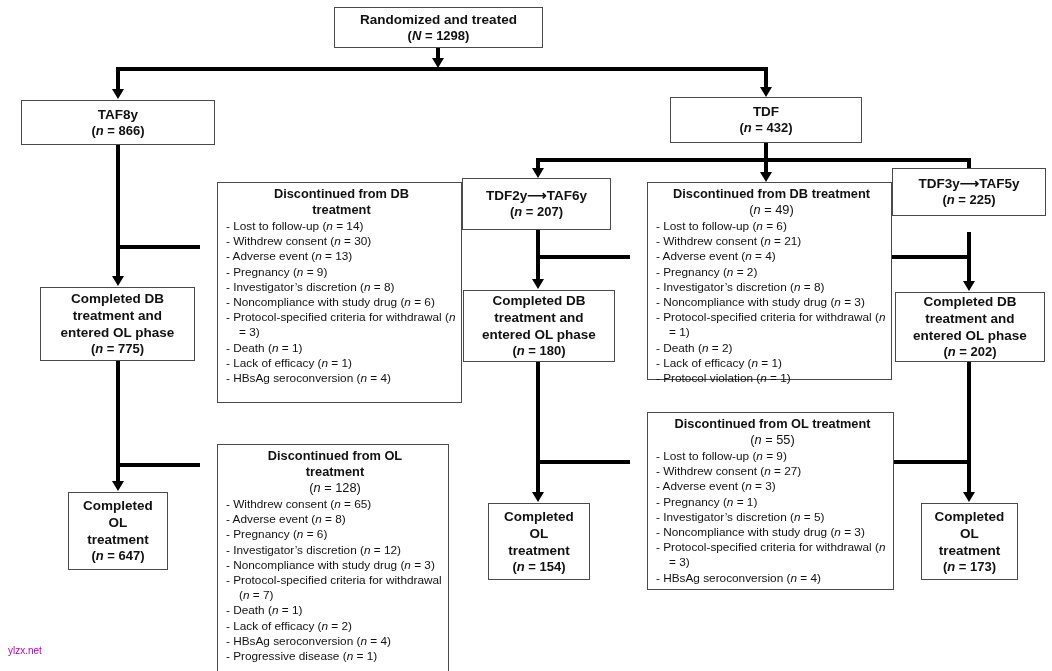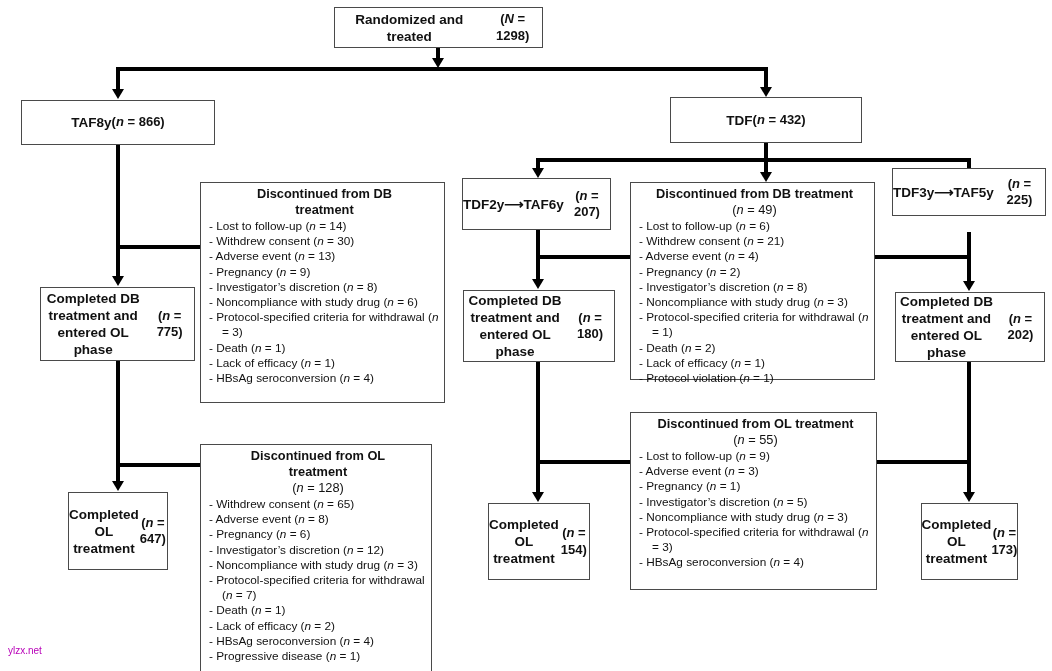--- a/index.html
+++ b/index.html
@@ -8,27 +8,27 @@
     font-family:"Liberation Sans", sans-serif; color:#111; overflow:hidden;
   }
   
   .vl { position:absolute; width:4px; background:#000; }
   .hl { position:absolute; height:4px; background:#000; }
   .arr { position:absolute; width:0; height:0;
          border-left:6px solid transparent; border-right:6px solid transparent;
          border-top:10px solid #000; }
   
   .node { position:absolute; border:1.5px solid #4a4a4a; background:#fff;
-          display:flex; flex-direction:row; align-items:center; justify-content:center;
+          display:flex; flex-direction:column; align-items:center; justify-content:center;
           text-align:center; box-sizing:border-box; }
   .node .bt { font-weight:bold; font-size:13.5px; line-height:17px; white-space:pre-line; }
   .node .bc { font-size:13px; line-height:16.5px;font-weight:bold; }
   
   .disc { position:absolute; border:1.5px solid #4a4a4a; background:#fff;
-          box-sizing:border-box; padding:3px 4px 2px 8px; }
+          box-sizing:border-box; padding:3px 4px 2px 8px;margin-left:17px; }
   .disc .bt { font-weight:bold; font-size:12.8px; line-height:16px; text-align:center; white-space:pre-line; }
   .disc .bc { font-size:12.8px; line-height:16px; text-align:center; }
   .items { margin-top:1px; }
   .li { font-size:11.8px; line-height:15.2px; padding-left:13px; text-indent:-13px; }
   i { font-style:italic; }
   .watermark { position:absolute; left:8px; top:645px; font-size:10px; color:#b800b8; }
 </style>
 </head>
 <body>
 
@@ -190,20 +190,21 @@
         <div class="li">- Lack of efficacy (<i>n</i> = 1)</div>
         <div class="li">- Protocol violation (<i>n</i> = 1)</div>
       </div>
   </div>
 
   <div class="disc" style="left:630px;top:412px;width:247px;height:178px">
     <div class="bt">Discontinued from OL treatment</div>
     <div class="bc">(<i>n</i> = 55)</div>
     <div class="items">
         <div class="li">- Lost to follow-up (<i>n</i> = 9)</div>
+        <div class="li">- Withdrew consent (<i>n</i> = 27)</div>
         <div class="li">- Adverse event (<i>n</i> = 3)</div>
         <div class="li">- Pregnancy (<i>n</i> = 1)</div>
         <div class="li">- Investigator’s discretion (<i>n</i> = 5)</div>
         <div class="li">- Noncompliance with study drug (<i>n</i> = 3)</div>
         <div class="li">- Protocol-specified criteria for withdrawal (<i>n</i> = 3)</div>
         <div class="li">- HBsAg seroconversion (<i>n</i> = 4)</div>
       </div>
   </div>
 
   <div class="watermark">ylzx.net</div>

